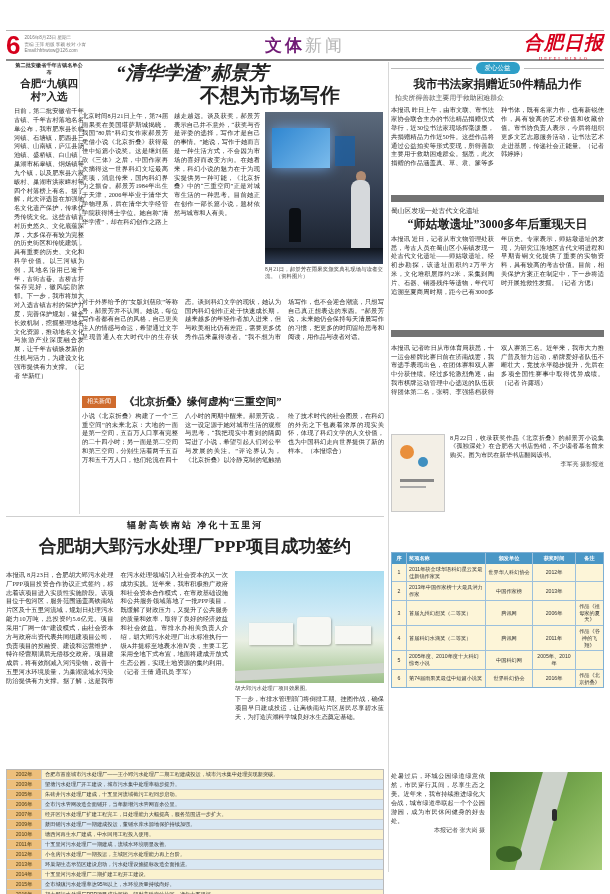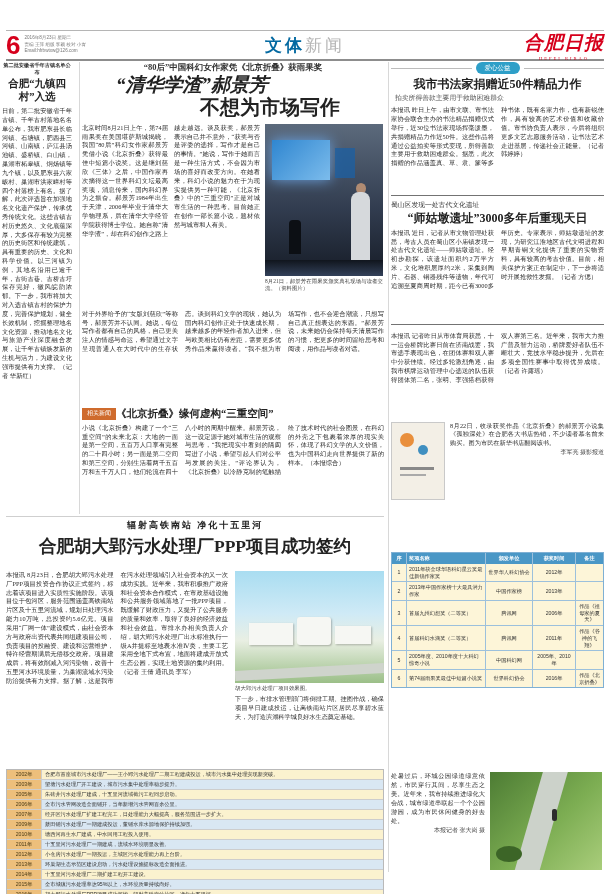--- a/index.html
+++ b/index.html
@@ -4,65 +4,65 @@
 <style>
   html,body{margin:0;padding:0;}
   body{width:610px;height:894px;background:#fdfdfc;font-family:"Liberation Serif","DejaVu Serif",serif;color:#222;position:relative;overflow:hidden;}
   .page{position:absolute;inset:0;background:#fff;}
   
   header{position:absolute;top:30px;left:6px;right:6px;height:28px;border-top:1px solid #b5b5b5;border-bottom:2px solid #8d8d8d;display:flex;justify-content:space-between;align-items:center;}
   .pg-left{display:flex;align-items:center;gap:4px;}
   .pgnum{color:#d6001c;font-size:26px;font-weight:bold;line-height:1;font-family:"Liberation Sans",sans-serif;}
   .pg-info{font-size:4.6px;color:#777;line-height:1.5;font-family:"Liberation Sans",sans-serif;}
   .section-title{font-size:17px;font-weight:bold;letter-spacing:3px;}
-  .section-title .red{color:#0369a1;}
+  .section-title .red{color:#701a75;}
   .section-title .gray{color:#b5b5b5;font-weight:normal;}
   .masthead{text-align:center;}
   .mh{color:#d6001c;font-weight:bold;font-style:italic;font-size:19px;letter-spacing:1px;}
   .mh-sub{color:#d6001c;font-size:4.5px;letter-spacing:2px;}
   
   .kicker{font-size:6px;font-weight:bold;color:#333;}
   .body{font-size:6.3px;line-height:1.4;text-align:justify;color:#2a2a2a;overflow:hidden;}
   .vr{position:absolute;width:1px;background:#d8d8d8;}
   .hr{position:absolute;height:1px;background:#cfcfcf;}
   
-  #colA{position:absolute;left:2px;top:62px;width:70px;height:452px;}
+  #colA{position:absolute;left:14px;top:62px;width:70px;height:452px;}
   #colA .kicker{font-size:5.2px;text-align:center;}
   #colA .title{font-size:10.5px;font-weight:bold;text-align:center;line-height:1.2;margin:2px 0 4px;}
   #colA .body{height:408px;}
   
   #colB{position:absolute;left:82px;top:62px;width:302px;height:452px;}
   #colB .kicker{font-size:8.5px;text-align:center;font-weight:bold;}
   .htitle1{font-size:19px;font-weight:bold;line-height:1.15;padding-left:34px;font-style:italic;}
   .htitle2{font-size:20px;font-weight:bold;line-height:1.15;padding-left:118px;margin-bottom:5px;}
   .b-sec1{display:flex;gap:5px;}
   .b-sec1 .txt{width:178px;height:182px;column-count:2;column-gap:6px;}
   .photo-wrap{width:118px;}
   .photo-main{position:relative;width:118px;height:152px;background:linear-gradient(180deg,#5c6a7c 0%,#323d50 55%,#161c27 100%);overflow:hidden;}
   .ph-screen{position:absolute;left:7px;top:16px;width:58px;height:40px;background:linear-gradient(135deg,#2f86d0,#7cbcec);box-shadow:0 0 14px rgba(110,170,235,.9);}
   .ph-screen2{position:absolute;left:70px;top:24px;width:20px;height:30px;background:#1e5fa0;opacity:.8;}
   .ph-fig{position:absolute;left:24px;bottom:22px;width:12px;height:34px;background:#0c0f14;border-radius:4px 4px 0 0;}
   .ph-woman{position:absolute;right:13px;bottom:10px;width:19px;height:74px;background:#d6d9dc;border-radius:8px 8px 2px 2px;}
   .ph-head{position:absolute;right:17px;bottom:82px;width:10px;height:11px;background:#b08b72;border-radius:50%;}
   .ph-floor{position:absolute;bottom:0;width:100%;height:16px;background:linear-gradient(#10151d,#33415a);}
   .ph-cap{font-size:5.4px;color:#444;line-height:1.35;margin-top:2px;text-align:justify;}
   .b-sec2{column-count:3;column-gap:7px;height:92px;margin-top:4px;}
-  .subhead{display:flex;align-items:center;gap:0;margin:5px 0 3px;}
+  .subhead{display:flex;align-items:center;gap:8px;margin:5px 0 3px;}
   .subtag{background:#cf6b2d;color:#fff;font-size:6px;padding:1.5px 5px;font-family:"Liberation Sans",sans-serif;}
   .subttl{font-size:10.5px;font-weight:bold;}
   .b-sec3{column-count:3;column-gap:7px;height:88px;}
   
   #colC{position:absolute;left:391px;top:62px;width:213px;height:488px;}
   .badge-row{display:flex;align-items:center;gap:4px;margin-bottom:3px;}
   .badge-row .line{flex:1;height:1px;background:#bcbcbc;}
   .badge{background:#2e9fc8;color:#fff;font-size:6.5px;padding:1.5px 9px;border-radius:7px;font-family:"Liberation Sans",sans-serif;}
   .c-title{font-size:12px;font-weight:bold;text-align:center;line-height:1.2;}
   .c-sub{font-size:6.8px;color:#555;text-align:left;margin:2px 0 3px;padding-left:4px;}
   .c-body2{column-count:2;column-gap:7px;height:84px;}
-  .c-sec{border-top:1px solid #737373;margin-top:5px;padding-top:4px;}
+  .c-sec{border-top:7px solid #737373;margin-top:5px;padding-top:4px;}
   .c-kicker{font-size:6.8px;color:#333;margin-bottom:1px;}
   .c-body-relic{column-count:2;column-gap:7px;height:90px;margin-top:3px;}
   .c-body-bridge{column-count:2;column-gap:7px;height:84px;margin-top:3px;}
   .book-row{display:flex;gap:5px;margin-top:6px;}
   .book-img{width:52px;height:76px;background:#f3efe6;border:1px solid #c9c9c9;position:relative;flex:none;}
   .bk-dot1{position:absolute;left:8px;top:10px;width:14px;height:14px;border-radius:50%;background:#e98f3c;}
   .bk-dot2{position:absolute;left:26px;top:22px;width:10px;height:10px;border-radius:50%;background:#3f8fc0;}
   .bk-bar{position:absolute;left:8px;top:44px;width:34px;height:3px;background:#888;}
   .bk-bar2{position:absolute;left:8px;top:51px;width:26px;height:2px;background:#aaa;}
   .book-txt{font-size:6.2px;line-height:1.4;text-align:justify;color:#2a2a2a;}
@@ -139,21 +139,20 @@
   <div class="vr" style="left:388px;top:62px;height:810px;"></div>
   <div class="hr" style="left:6px;top:516px;width:378px;"></div>
 
   <section id="colA">
     <div class="kicker">第二批安徽省千年古镇名单公布</div>
     <div class="title">合肥“九镇四村”入选</div>
     <div class="body">日前，第二批安徽省千年古镇、千年古村落地名名单公布，我市肥东县长临河镇、石塘镇，肥西县三河镇、山南镇，庐江县汤池镇、盛桥镇、白山镇，巢湖市柘皋镇、烔炀镇等九个镇，以及肥东县六家畈村、巢湖市洪家疃村等四个村落榜上有名。据了解，此次评选旨在加强地名文化遗产保护，传承优秀传统文化。这些古镇古村历史悠久、文化底蕴深厚，大多保存有较为完整的历史街区和传统建筑，具有重要的历史、文化和科学价值。以三河镇为例，其地名沿用已逾千年，古街古巷、古桥古圩保存完好，徽风皖韵浓郁。下一步，我市将加大对入选古镇古村的保护力度，完善保护规划，健全长效机制，挖掘整理地名文化资源，推动地名文化与旅游产业深度融合发展，让千年古镇焕发新的生机与活力，为建设文化强市提供有力支撑。（记者 华新红）</div>
   </section>
 
   <section id="colB">
-    <div class="kicker">“80后”中国科幻女作家凭《北京折叠》获雨果奖</div>
     <div class="htitle1">“清华学渣”郝景芳</div>
     <div class="htitle2">不想为市场写作</div>
     <div class="b-sec1">
       <div class="txt body">北京时间8月21日上午，第74届雨果奖在美国堪萨斯城揭晓，我国“80后”科幻女作家郝景芳凭借小说《北京折叠》获得最佳中短篇小说奖。这是继刘慈欣《三体》之后，中国作家再次摘得这一世界科幻文坛最高奖项，消息传来，国内科幻界为之振奋。郝景芳1984年出生于天津，2006年毕业于清华大学物理系，后在清华大学经管学院获得博士学位。她自称“清华学渣”，却在科幻创作之路上越走越远。谈及获奖，郝景芳表示自己并不意外，“获奖与否是评委的选择，写作才是自己的事情。”她说，写作于她而言是一种生活方式，不会因为市场的喜好而改变方向。在她看来，科幻小说的魅力在于为现实提供另一种可能，《北京折叠》中的“三重空间”正是对城市生活的一种思考。目前她正在创作一部长篇小说，题材依然与城市和人有关。</div>
       <div class="photo-wrap">
         <div class="photo-main">
           <div class="ph-screen"></div>
           <div class="ph-screen2"></div>
           <div class="ph-fig"></div>
           <div class="ph-head"></div>

